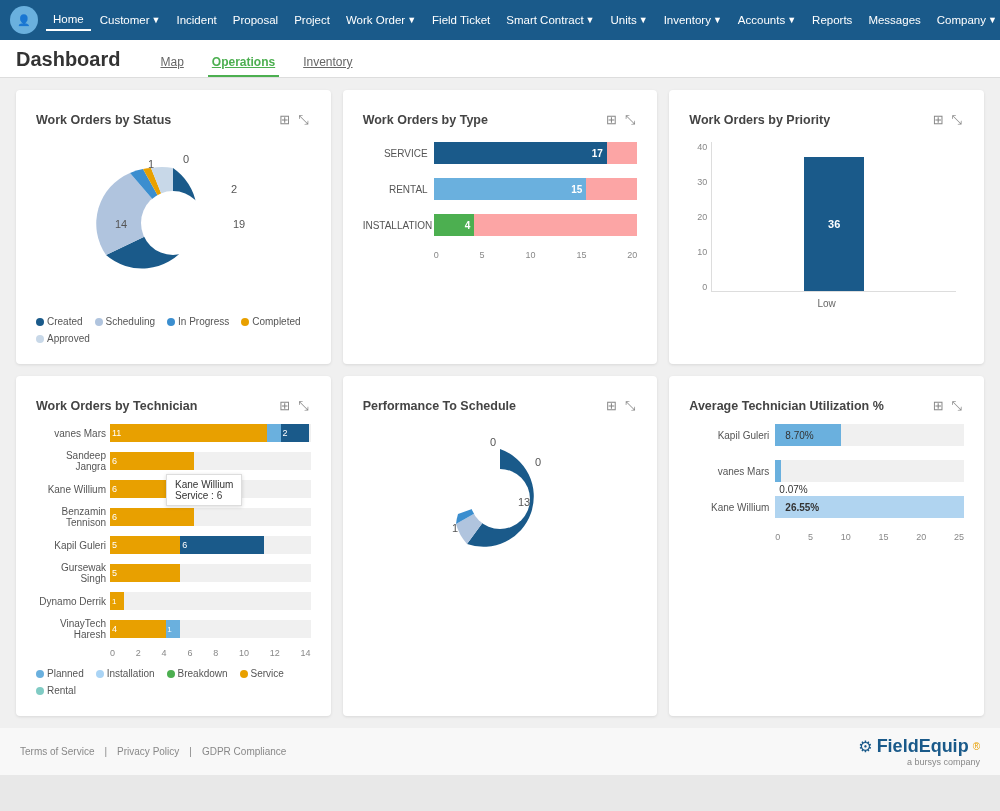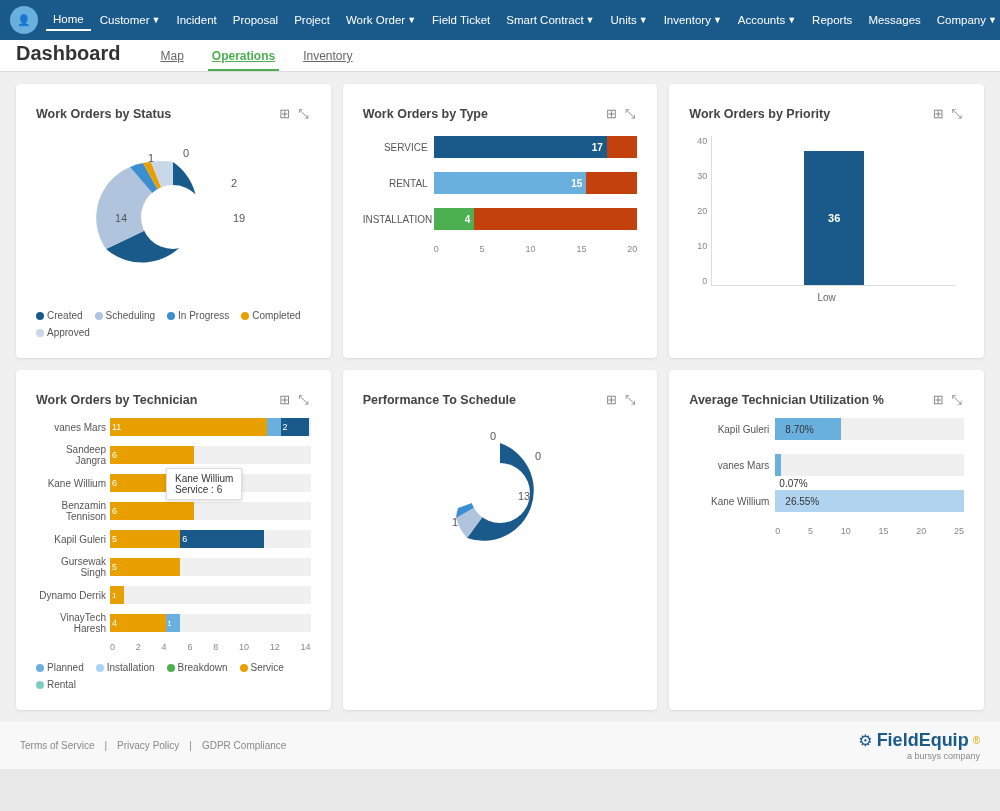--- a/index.html
+++ b/index.html
@@ -23,21 +23,21 @@
     .nav-item {
       color: white; font-size: 11.5px; padding: 4px 7px; cursor: pointer;
       white-space: nowrap; display: flex; align-items: center; gap: 2px;
     }
     .nav-item.active { border-bottom: 2px solid white; }
     .nav-caret { font-size: 9px; }
 
     
     .sub-nav {
       background: white;
-      padding: 2px 16px 0;
+      padding: 8px 16px 0;
       display: flex;
       align-items: flex-end;
       gap: 20px;
       border-bottom: 1px solid #ddd;
     }
     .page-title {
       font-size: 20px; font-weight: 600; color: #333; margin-right: 16px;
       padding-bottom: 6px;
     }
     .sub-tab {
@@ -126,21 +126,21 @@
     .logo-text { font-size: 18px; font-weight: 700; color: #1a5a8a; }
     .logo-sub { font-size: 9px; color: #888; }
 
     
     .perf-legend { display: flex; flex-wrap: wrap; gap: 6px 14px; margin-top: 6px; font-size: 10px; }
 
     
     .type-bar-section { padding: 4px 0 0; }
     .type-row { display: flex; align-items: center; margin-bottom: 14px; gap: 6px; }
     .type-label { width: 65px; text-align: right; font-size: 10px; color: #555; flex-shrink: 0; }
-    .type-track { flex: 1; height: 22px; background: #c2410c; }
+    .type-track { flex: 1; height: 22px; background: #fca5a5; }
     .type-fill { height: 100%; display: flex; align-items: center; justify-content: flex-end; padding-right: 4px; }
     .type-val { font-size: 10px; color: white; font-weight: 600; }
     .type-axis { display: flex; justify-content: space-between; font-size: 9px; color: #888; margin-top: 2px; padding-left: 71px; }
   </style>
 </head>
 <body>
 
 <nav class="navbar">
   <div class="nav-avatar">👤</div>
   <div class="nav-item active">Home</div>
@@ -475,21 +475,21 @@
             <div class="util-fill" style="background:#6ab0de; width:3%;">
             </div>
             <span style="font-size:10px; color:#333; margin-left:4px;">0.07%</span>
           </div>
         </div>
 
         <div class="util-row">
           <div class="util-label">Kane Willium</div>
           <div class="util-track">
             <div class="util-fill" style="background:#b0d4f0; width:100%;">
-              <span class="util-pct" style="color:#333; font-size:10px; padding-left:4px;">26.55%</span>
+              <span class="util-pct" style="color:#333; font-size:10px; padding-left:4px;font-weight:bold;">26.55%</span>
             </div>
           </div>
         </div>
         <div style="display:flex; justify-content:space-between; padding-left:86px; font-size:9px; color:#888; margin-top:4px;">
           <span>0</span>
           <span>5</span>
           <span>10</span>
           <span>15</span>
           <span>20</span>
           <span>25</span>

